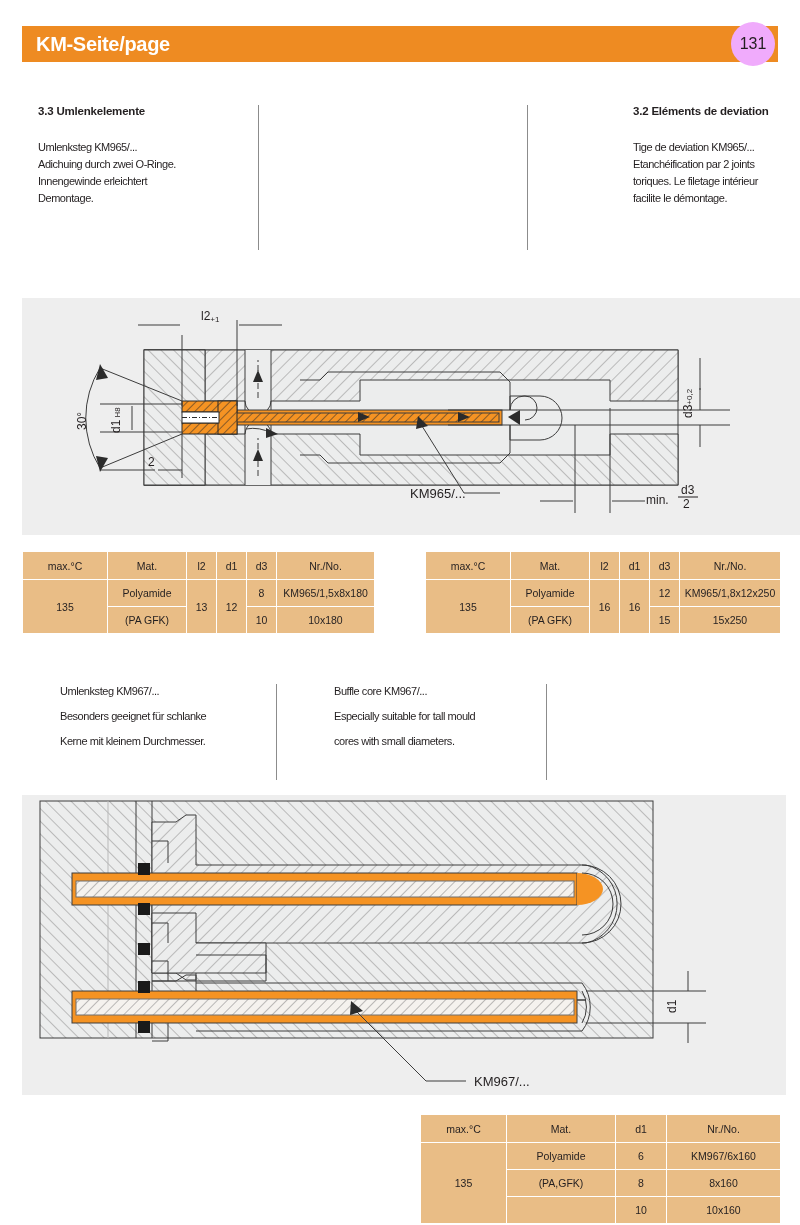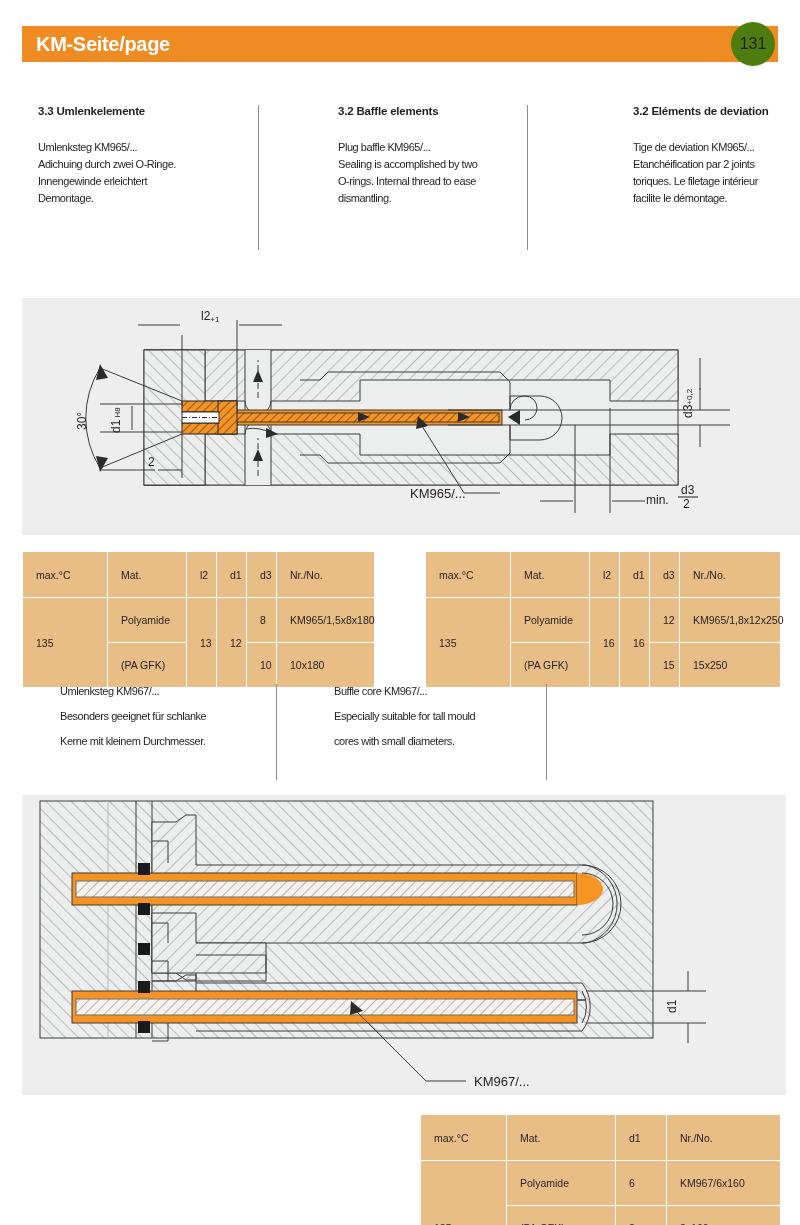--- a/index.html
+++ b/index.html
@@ -17,21 +17,21 @@
     position:absolute; left:22px; top:26px; width:756px; height:36px;
     background:#ee8b22;
     display:flex; align-items:center;
   }
   .header-title{
     color:#ffffff; font-size:20px; font-weight:bold; letter-spacing:-0.3px;
     margin-left:14px;
   }
   .page-badge{
     position:absolute; left:731px; top:22px; width:44px; height:44px;
-    border-radius:50%; background:#4d7c0f;
+    border-radius:50%; background:#f0abfc;
     display:flex; align-items:center; justify-content:center;
     font-size:16px; color:#231f20;
   }
 
   
   .cols{ position:absolute; left:0; top:105px; width:800px; height:150px; }
   .col{ position:absolute; top:0; }
   .col-1{ left:38px; width:205px; }
   .col-2{ left:338px; width:190px; }
   .col-3{ left:585px; width:190px;margin-left:48px; }
@@ -64,21 +64,21 @@
   
   table.spec{
     position:absolute;
     border-collapse:separate; border-spacing:1px;
     background:#ffffff;
     font-size:10.5px;
     table-layout:fixed;
   }
   table.spec td, table.spec th{
     background:#e9bd86; color:#231f20; font-weight:normal;
-    text-align:left; vertical-align:middle; padding:13px;
+    text-align:center; vertical-align:middle; padding:4px;
     height:18px;
   }
   table.spec th{ height:19px; }
   #table-1{ left:22px; top:551px; width:350px; }
   #table-2{ left:425px; top:551px; width:353px; }
   #table-3{ left:420px; top:1114px; width:358px; }
 
   .blank{ background:#e9bd86; }
 </style>
 </head>
@@ -96,27 +96,20 @@
   <div class="divider div-2"></div>
 
   <div class="col col-1">
     <h3>3.3 Umlenkelemente</h3>
     <p style="white-space:pre-line">Umlenksteg KM965/...
 Adichuing durch zwei O-Ringe.
 Innengewinde erleichtert
 Demontage.</p>
   </div>
 
-  <div class="col col-2">
-    <h3>3.2 Baffle elements</h3>
-    <p style="white-space:pre-line">Plug baffle KM965/...
-Sealing is accomplished by two
-O-rings. Internal thread to ease
-dismantling.</p>
-  </div>
 
   <div class="col col-3">
     <h3>3.2 Eléments de deviation</h3>
     <p style="white-space:pre-line">Tige de deviation KM965/...
 Etanchéification par 2 joints
 toriques. Le filetage intérieur
 facilite le démontage.</p>
   </div>
 </div>
 

